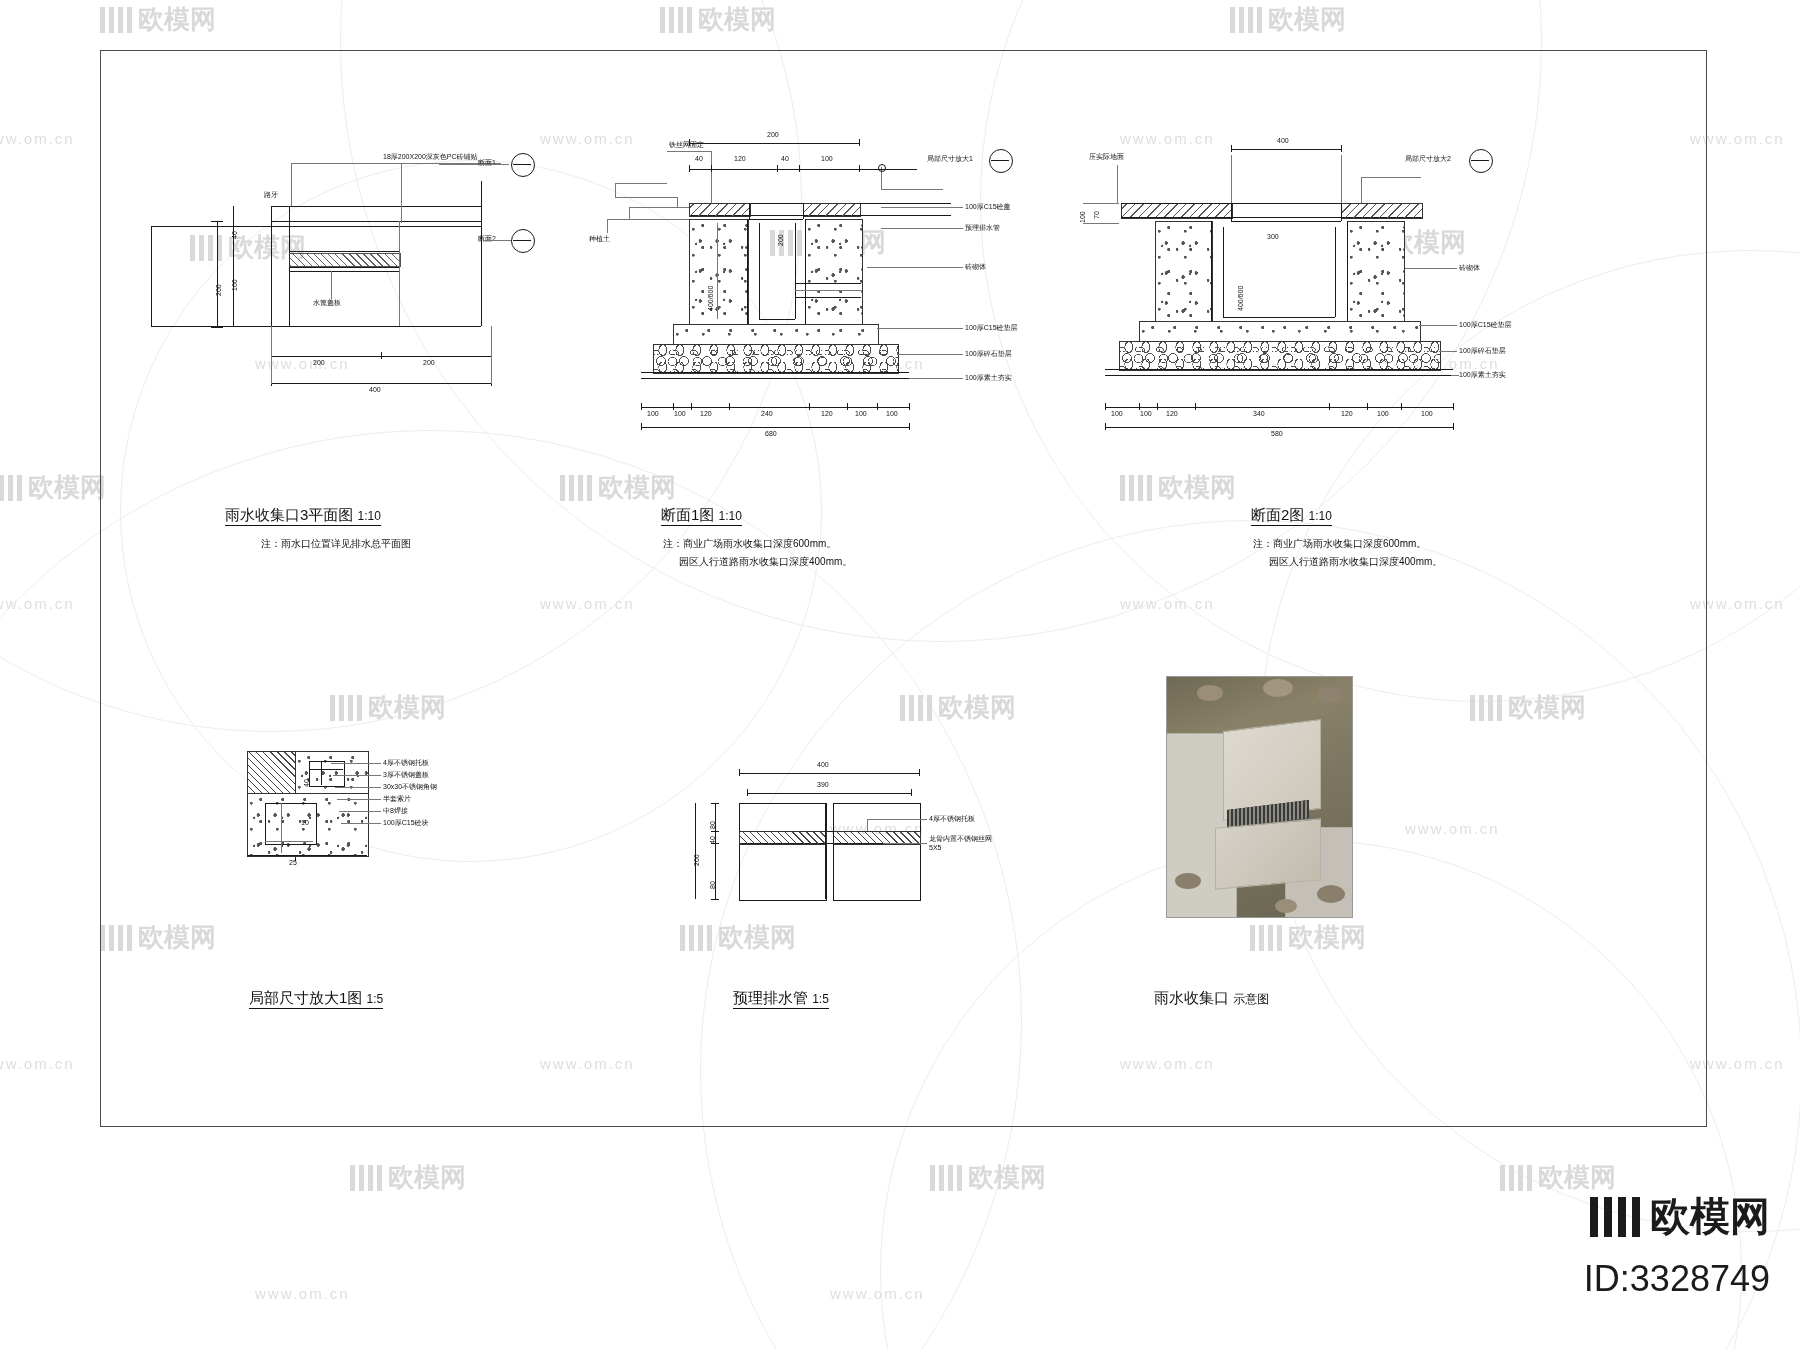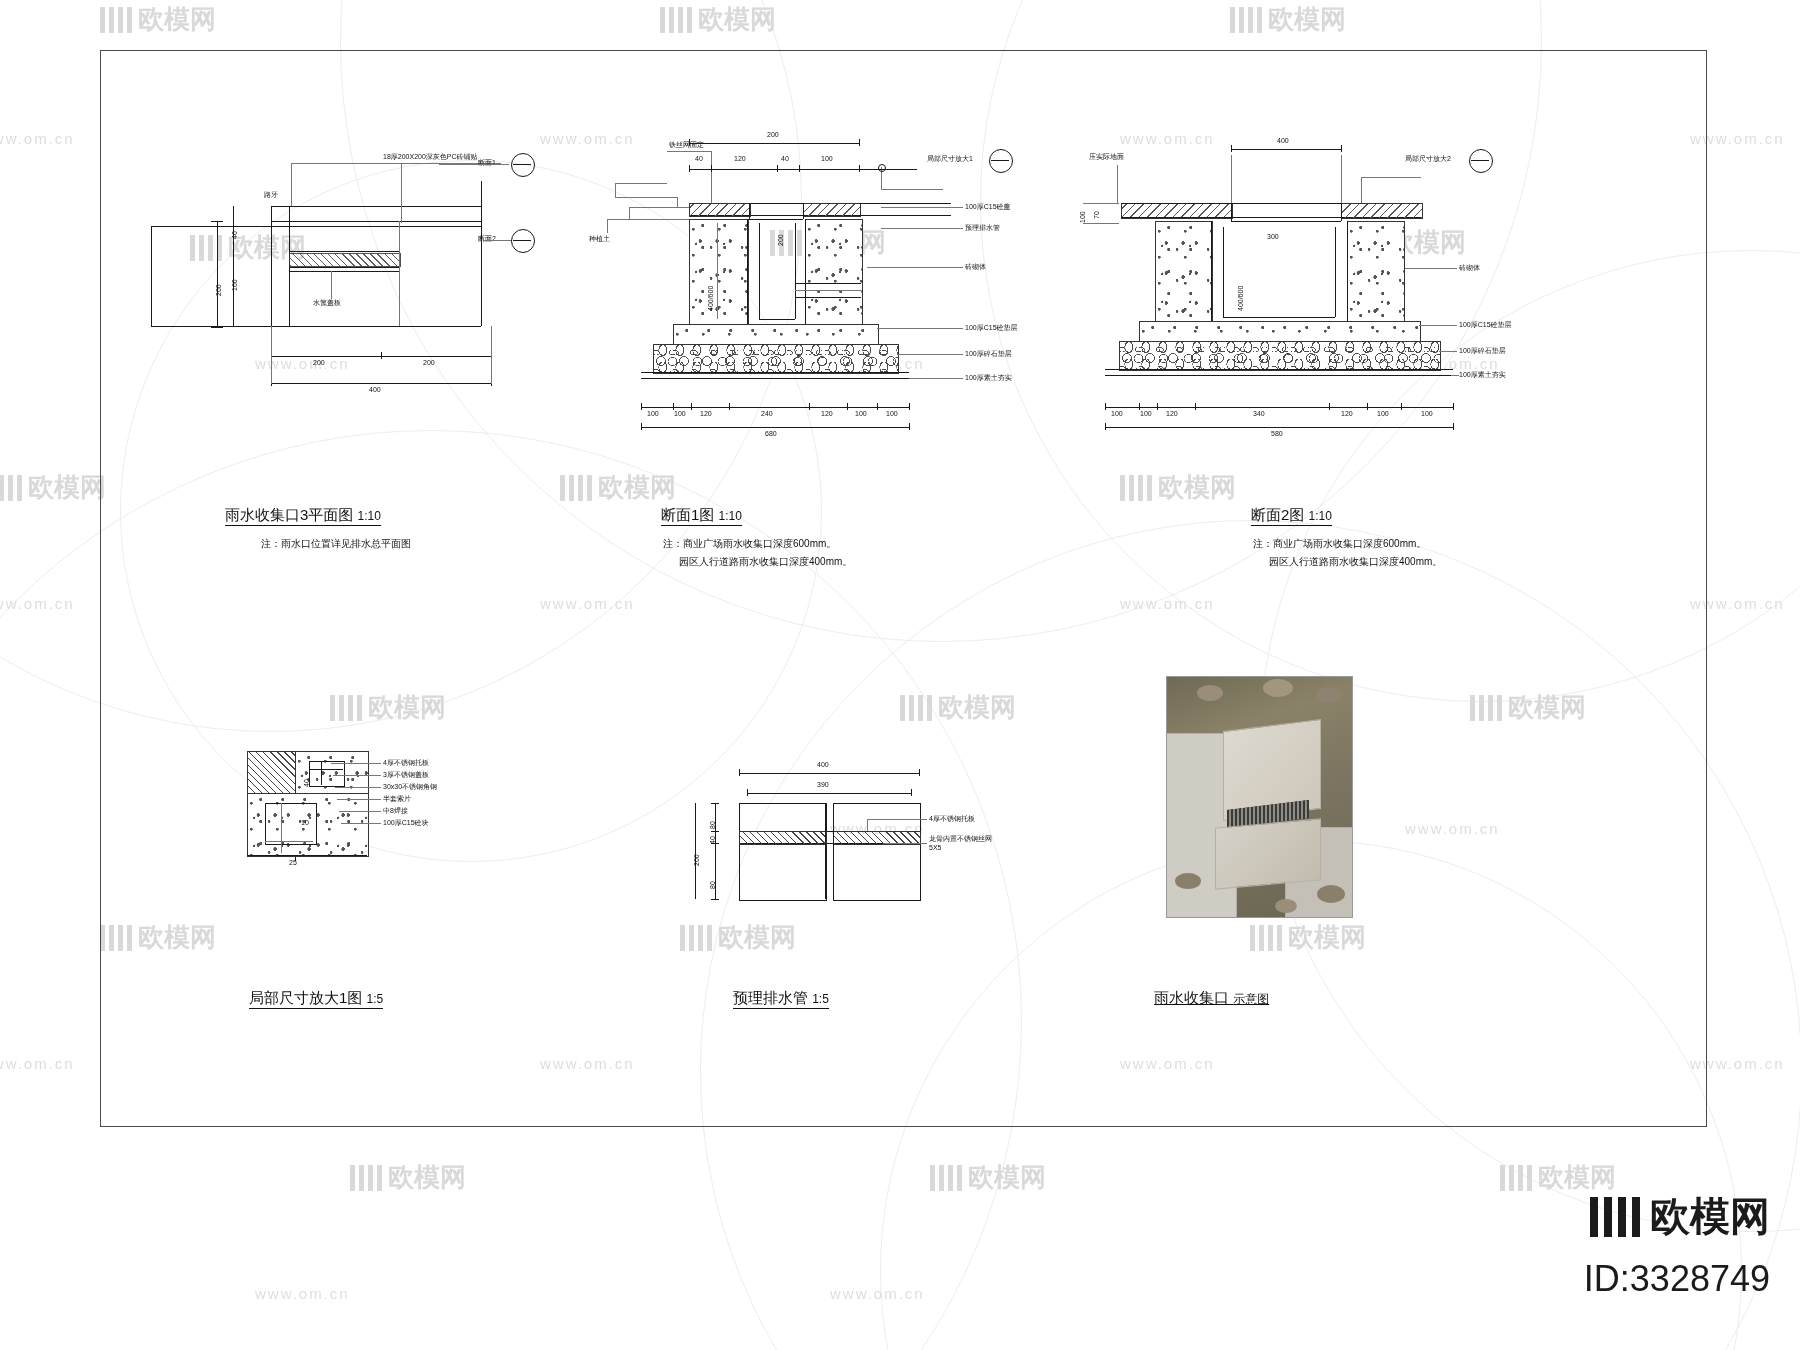--- a/index.html
+++ b/index.html
@@ -541,21 +541,21 @@
     <div class="ph-grate" style="left:60px;top:128px;width:82px;height:18px;transform:skewY(-7deg);"></div>
     <div class="ph-gran" style="left:48px;top:146px;width:104px;height:60px;transform:skewY(-5deg);background:linear-gradient(135deg,#d6d1c7,#c2bcaf);"></div>
     <div class="ph-stone" style="left:30px;top:8px;width:26px;height:16px;background:#9a8e79;"></div>
     <div class="ph-stone" style="left:96px;top:2px;width:30px;height:18px;background:#a2967f;"></div>
     <div class="ph-stone" style="left:150px;top:10px;width:24px;height:16px;background:#8e8370;"></div>
     <div class="ph-stone" style="left:8px;top:196px;width:26px;height:16px;background:#8a7f6b;"></div>
     <div class="ph-stone" style="left:150px;top:208px;width:28px;height:18px;background:#8a7f6b;"></div>
     <div class="ph-stone" style="left:108px;top:222px;width:22px;height:14px;background:#9a8e79;"></div>
   </div>
 
-  <div class="title" style="left:1053px;top:938px;text-decoration:underline;">
+  <div class="title" style="left:1053px;top:938px;">
     <span>雨水收集口</span> <span class="sc">示意图</span>
   </div>
 
 </div>
 </div>
 
 <div class="brand">
   <span class="bars"></span>
   <span>欧模网</span>
 </div>

